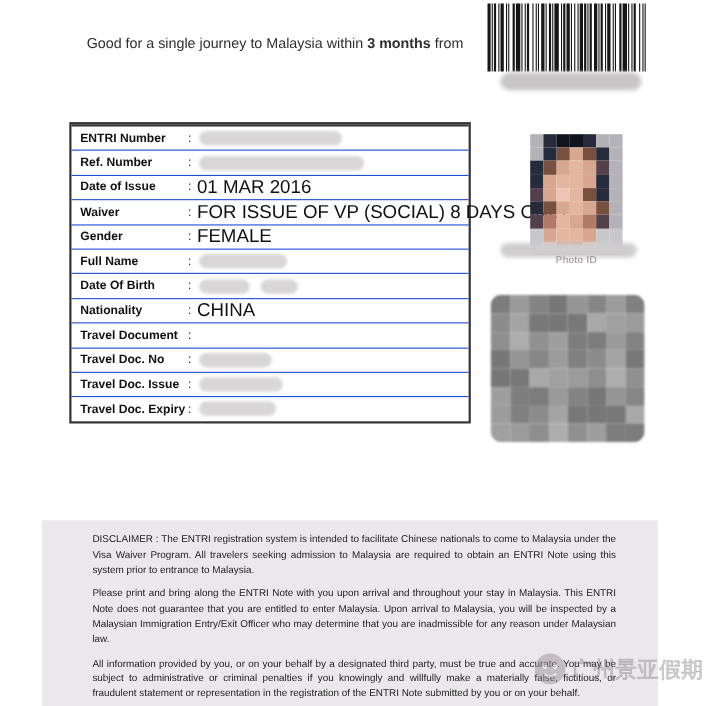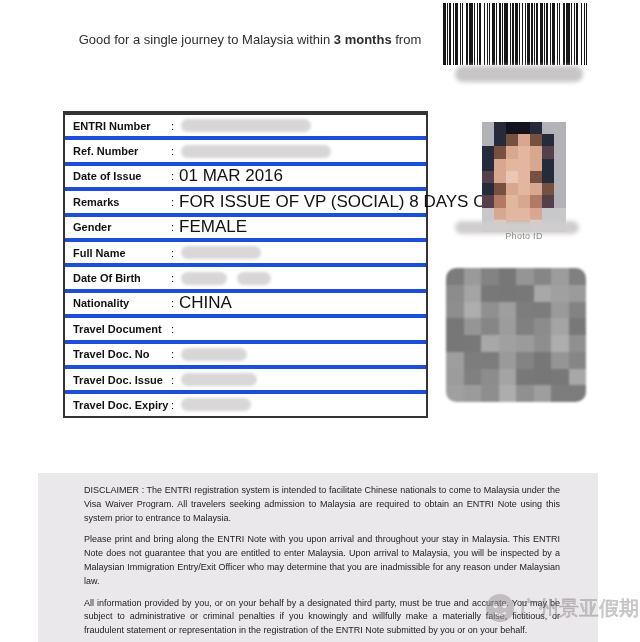--- a/index.html
+++ b/index.html
@@ -27,21 +27,21 @@
   .info-table{
     position:absolute;left:63px;top:111px;width:365px;
     border:2px solid #343434;background:#fff;box-sizing:border-box;
   }
   .thead{
     height:27px;display:flex;align-items:center;padding-left:8px;
     font-size:17px;font-weight:500;color:#111;letter-spacing:.2px;
   }
   .trow{
     display:flex;align-items:center;height:21.4px;
-    border-top:4px solid #1d4ed8;
+    border-top:1px solid #1d4ed8;
   }
   .trow.first{border-top:2px solid #343434;}
   .tl{width:98px;padding-left:8px;flex:none;font-weight:700;font-size:11px;color:#111;white-space:nowrap;}
   .tc{font-size:11px;margin-right:5px;color:#111;}
   .tv{font-size:17px;color:#111;white-space:nowrap;}
   .redact{
     height:13px;background:#d8d6d7;border-radius:7px;filter:blur(1.5px);
     display:inline-block;margin-left:2px;
   }
   
@@ -151,21 +151,21 @@
       <span class="tl">Ref. Number</span>
       <span class="tc">:</span>
       <span class="redact" style="width:150px"></span>
     </div>
     <div class="trow">
       <span class="tl">Date of Issue</span>
       <span class="tc">:</span>
       <span class="tv">01 MAR 2016</span>
     </div>
     <div class="trow">
-      <span class="tl">Remarks</span>
+      <span class="tl">Waiver</span>
       <span class="tc">:</span>
       <span class="tv">FOR ISSUE OF VP (SOCIAL) 8 DAYS ONLY</span>
     </div>
     <div class="trow">
       <span class="tl">Gender</span>
       <span class="tc">:</span>
       <span class="tv">FEMALE</span>
     </div>
     <div class="trow">
       <span class="tl">Full Name</span>

